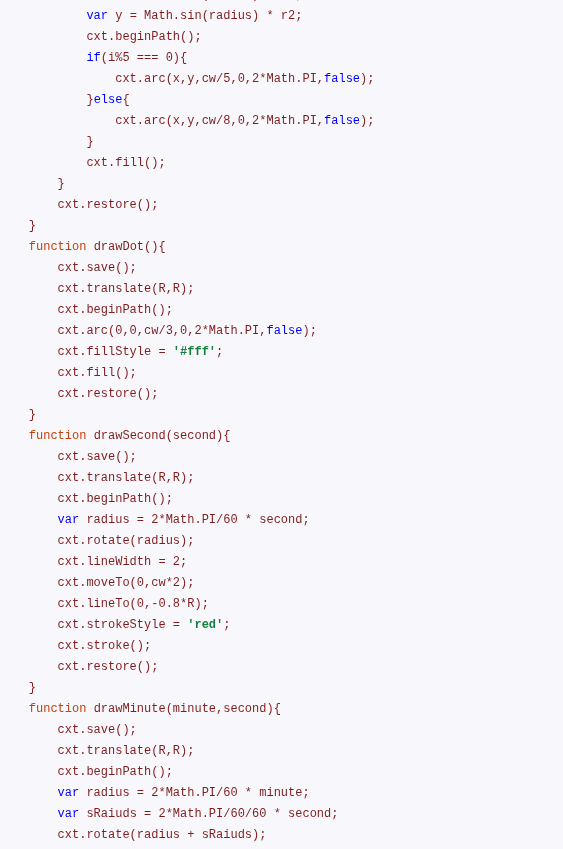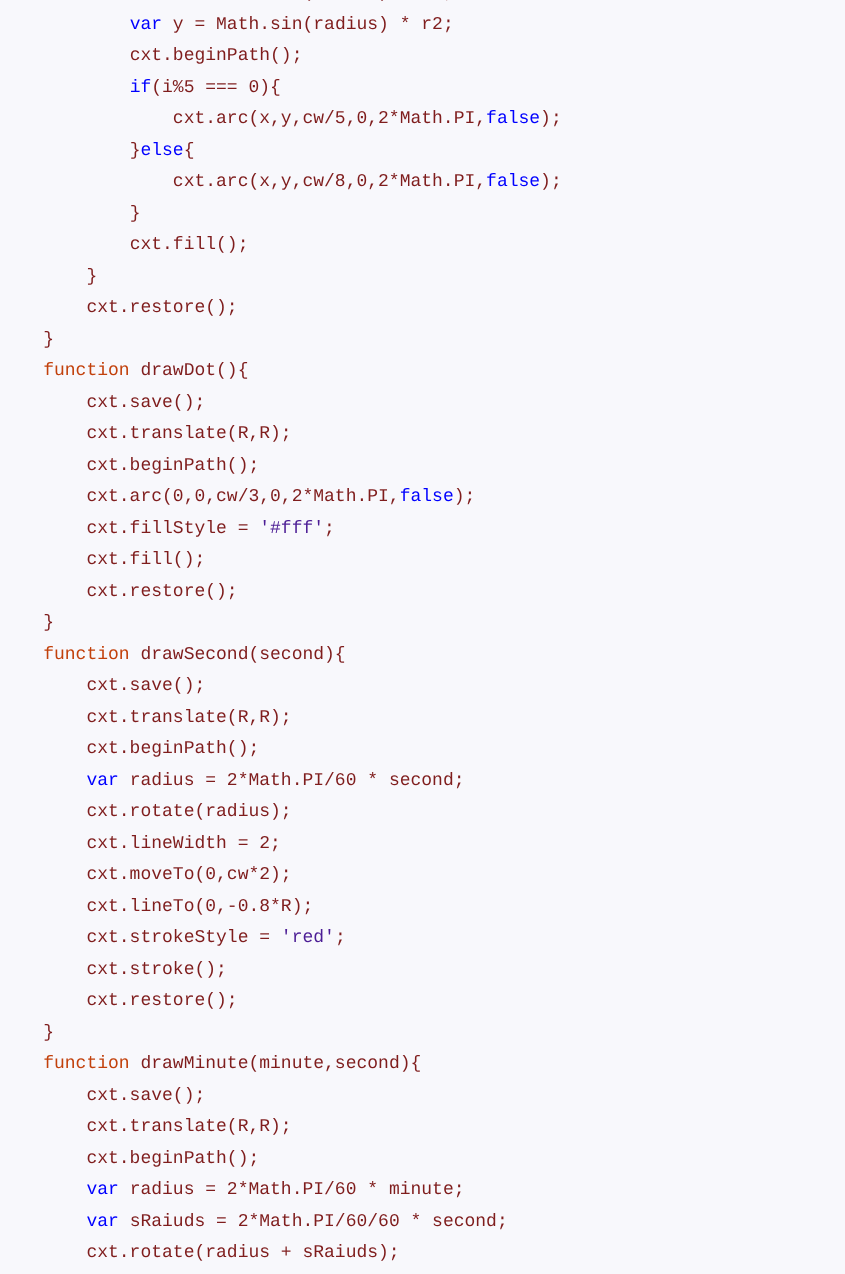--- a/index.html
+++ b/index.html
@@ -15,18 +15,18 @@
     padding: 0 0 0 0;
     font-family: "Courier New", Consolas, monospace;
     font-size: 12px;
     line-height: 21px;
     color: #333333;
     white-space: pre;
   }
   .tok-kw   { color: #0000ff; text-align: right; } 
   .tok-fn   { color: #c2410c; } 
   .tok-name { color: #7f1d1d; }
-  .tok-str  { color: #4c1d95; }
+  .tok-str  { color: #15803d; font-weight: bold; }
 </style>
 </head>
 <body>
 
 <pre class="code" id="code-block" style="padding-top: 0px; margin-top: -15px;"><div>            <span class="tok-kw">var </span><span class="tok-name">x = Math.cos(radius) * r2;</span></div><div>            <span class="tok-kw">var </span><span class="tok-name">y = Math.sin(radius) * r2;</span></div><div>            <span class="tok-name">cxt.beginPath();</span></div><div>            <span class="tok-kw">if</span><span class="tok-name">(i%5 === 0){</span></div><div>                <span class="tok-name">cxt.arc(x,y,cw/5,0,2*Math.PI,</span><span class="tok-kw">false</span><span class="tok-name">);</span></div><div>            <span class="tok-name">}</span><span class="tok-kw">else</span><span class="tok-name">{</span></div><div>                <span class="tok-name">cxt.arc(x,y,cw/8,0,2*Math.PI,</span><span class="tok-kw">false</span><span class="tok-name">);</span></div><div>            <span class="tok-name">}</span></div><div>            <span class="tok-name">cxt.fill();</span></div><div>        <span class="tok-name">}</span></div><div>        <span class="tok-name">cxt.restore();</span></div><div>    <span class="tok-name">}</span></div><div>    <span class="tok-fn">function </span><span class="tok-name">drawDot(){</span></div><div>        <span class="tok-name">cxt.save();</span></div><div>        <span class="tok-name">cxt.translate(R,R);</span></div><div>        <span class="tok-name">cxt.beginPath();</span></div><div>        <span class="tok-name">cxt.arc(0,0,cw/3,0,2*Math.PI,</span><span class="tok-kw">false</span><span class="tok-name">);</span></div><div>        <span class="tok-name">cxt.fillStyle = </span><span class="tok-str">'#fff'</span><span class="tok-name">;</span></div><div>        <span class="tok-name">cxt.fill();</span></div><div>        <span class="tok-name">cxt.restore();</span></div><div>    <span class="tok-name">}</span></div><div>    <span class="tok-fn">function </span><span class="tok-name">drawSecond(second){</span></div><div>        <span class="tok-name">cxt.save();</span></div><div>        <span class="tok-name">cxt.translate(R,R);</span></div><div>        <span class="tok-name">cxt.beginPath();</span></div><div>        <span class="tok-kw">var </span><span class="tok-name">radius = 2*Math.PI/60 * second;</span></div><div>        <span class="tok-name">cxt.rotate(radius);</span></div><div>        <span class="tok-name">cxt.lineWidth = 2;</span></div><div>        <span class="tok-name">cxt.moveTo(0,cw*2);</span></div><div>        <span class="tok-name">cxt.lineTo(0,-0.8*R);</span></div><div>        <span class="tok-name">cxt.strokeStyle = </span><span class="tok-str">'red'</span><span class="tok-name">;</span></div><div>        <span class="tok-name">cxt.stroke();</span></div><div>        <span class="tok-name">cxt.restore();</span></div><div>    <span class="tok-name">}</span></div><div>    <span class="tok-fn">function </span><span class="tok-name">drawMinute(minute,second){</span></div><div>        <span class="tok-name">cxt.save();</span></div><div>        <span class="tok-name">cxt.translate(R,R);</span></div><div>        <span class="tok-name">cxt.beginPath();</span></div><div>        <span class="tok-kw">var </span><span class="tok-name">radius = 2*Math.PI/60 * minute;</span></div><div>        <span class="tok-kw">var </span><span class="tok-name">sRaiuds = 2*Math.PI/60/60 * second;</span></div><div>        <span class="tok-name">cxt.rotate(radius + sRaiuds);</span></div></pre>
 
 </body></html>

